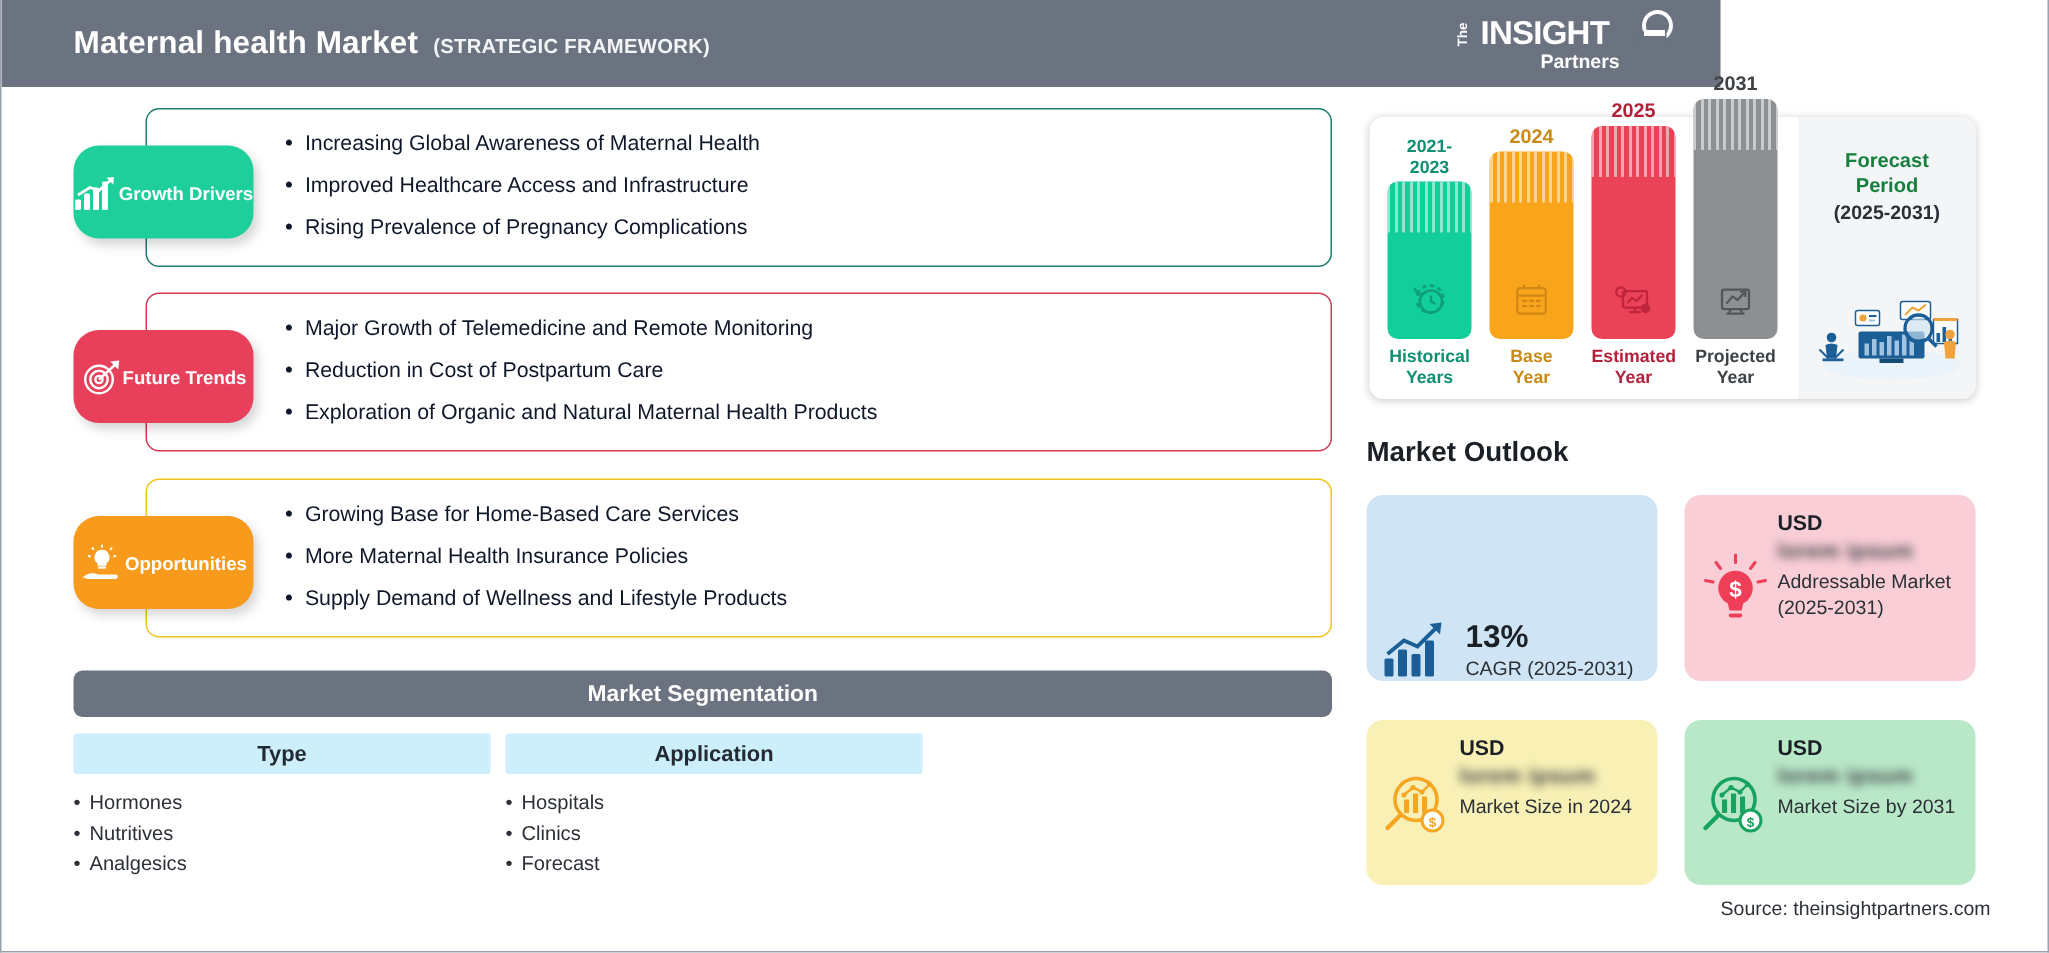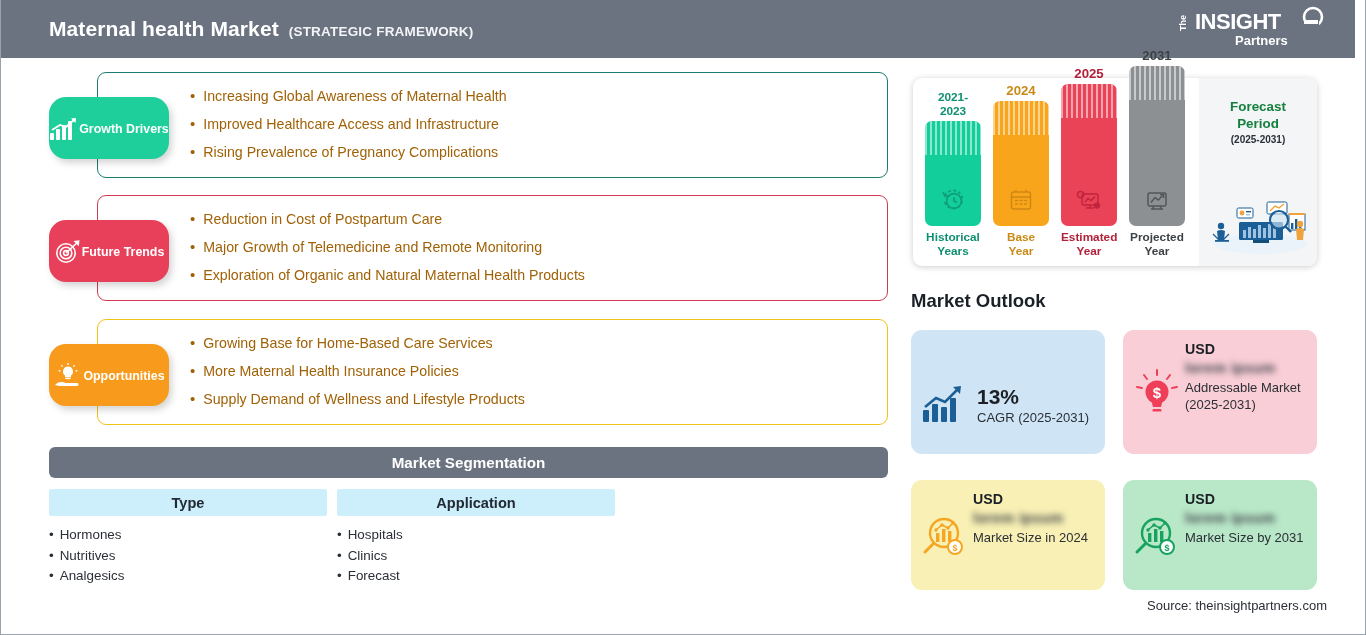--- a/index.html
+++ b/index.html
@@ -9,21 +9,21 @@
     font-family: "Liberation Sans", sans-serif;
     color: #1f2937;
     overflow: hidden;
     position: relative;
     border: 1px solid #9aa3ad;
     border-top: none;
   }
 
   
   .header {
-    position: absolute; left: 0; top: 0; width: 1354px; height: 58px;
+    position: absolute; left: 0; top: 0; width: 1146px; height: 58px;
     background: #6b7280;
     display: flex; align-items: center; justify-content: space-between;
   }
   .header-title-wrap { display: flex; align-items: baseline; padding-left: 48px; }
   .header-title { font-size: 21px; font-weight: bold; color: #ffffff; letter-spacing: .1px; }
   .header-sub { font-size: 13.5px; font-weight: bold; color: #f3f4f6; margin-left: 10px; letter-spacing: .2px; }
 
   .logo { padding-right: 22px; display: block; }
 
   
@@ -32,21 +32,21 @@
   .panel {
     position: absolute; left: 96px; width: 791px;
     border-radius: 9px; background: #ffffff;
   }
   .panel-1 { top: 14px;  height: 106px; border: 1.3px solid #1c7d6f; }
   .panel-2 { top: 137px; height: 106px; border: 1.3px solid #d13a52; }
   .panel-3 { top: 261px; height: 106px; border: 1.3px solid #f0c419; }
 
   .bullets { padding: 9px 0 0 92px; }
   .bullet {
-    font-size: 14.2px; color: #a16207; line-height: 28.2px;
+    font-size: 14.2px; color: #0f172a; line-height: 28.2px;
     white-space: nowrap;
   }
   .bullet::before { content: "\2022"; margin-right: 8px; font-size: 15px; }
 
   .badge {
     position: absolute; left: 48px; width: 120px; height: 62px;
     border-radius: 17px;
     display: flex; flex-direction: row; align-items: center; justify-content: center;
     box-shadow: 3px 4px 7px rgba(0,0,0,.17);
     z-index: 4;
@@ -105,21 +105,21 @@
   }
   .bar-ico { position: absolute; left: 0; bottom: 14px; width: 100%; display: flex; justify-content: center; }
   .bar-label { font-size: 11.8px; font-weight: bold; line-height: 13.5px; margin-top: 5px; }
 
   .forecast {
     width: 118px; height: 100%; background: #f4f5f7;
     border-radius: 0 9px 9px 0;
     padding-top: 20px; text-align: center; position: relative;
   }
   .forecast-t1 { font-size: 13.4px; font-weight: bold; color: #15803d; line-height: 17px; }
-  .forecast-t2 { font-size: 10px; font-weight: bold; color: #2b2f36; margin-top: 2px; }
+  .forecast-t2 { font-size: 13px; font-weight: bold; color: #2b2f36; margin-top: 2px; }
   .forecast-art { position: absolute; left: 6px; bottom: 6px; }
 
   
   .outlook-title { position: absolute; left: 10px; top: 232px; font-size: 18.5px; font-weight: bold; color: #1b2027; }
 
   .ocard { position: absolute; border-radius: 11px; }
   .ocard-1 { left: 10px;  top: 272px; width: 194px; height: 124px; background: #cfe5f5; }
   .ocard-2 { left: 222px; top: 272px; width: 194px; height: 124px; background: #f9ced6; }
   .ocard-3 { left: 10px;  top: 422px; width: 194px; height: 110px; background: #f8f0b4; }
   .ocard-4 { left: 222px; top: 422px; width: 194px; height: 110px; background: #b9e8c8; }
@@ -128,21 +128,21 @@
   .ocard-ico { width: 52px; flex: none; display: flex; align-items: center; justify-content: center; }
   .ocard-txt { flex: 1; padding-left: 2px; }
   .ocard-usd { font-size: 14.2px; font-weight: bold; color: #1b2027; }
   .ocard-big { font-size: 21px; font-weight: bold; color: #1b2027; line-height: 24px; }
   .ocard-sub { font-size: 13px; color: #2b2f36; line-height: 17px; }
   .blur-val {
     font-size: 14.5px; font-weight: bold; color: #3f434a;
     filter: blur(3.1px); margin: 3px 0 3px 0; letter-spacing: .4px;
     user-select: none;
   }
-  .cagr-flex { display: flex; align-items: center; height: 100%; padding-left: 6px; margin-top: 13px; }
+  .cagr-flex { display: flex; align-items: flex-end; height: 100%; padding-left: 6px; }
   .cagr-txt { padding-left: 8px; }
 
   .source {
     position: absolute; right: 38px; top: 598px;
     font-size: 13px; color: #2b2f36;
   }
 </style>
 </head>
 <body>
 
@@ -185,22 +185,22 @@
         </g>
         <path d="M3 13 L11 8 L17 10 L26 2" fill="none" stroke="#ffffff" stroke-width="1.8"></path>
         <path d="M22 1.5 L27 1 L26.5 6 Z" fill="#ffffff"></path>
       </svg>
     </span>
     <span class="badge-label">Growth Drivers</span>
   </div>
 
   <div class="panel panel-2">
     <div class="bullets">
+      <div class="bullet">Major Growth of Telemedicine and Remote Monitoring</div>
       <div class="bullet">Reduction in Cost of Postpartum Care</div>
-      <div class="bullet">Major Growth of Telemedicine and Remote Monitoring</div>
       <div class="bullet">Exploration of Organic and Natural Maternal Health Products</div>
     </div>
   </div>
   <div class="badge badge-2">
     <span class="badge-icon">
       <svg width="28" height="25" viewBox="0 0 28 25">
         <g fill="none" stroke="#ffffff" stroke-width="1.6">
           <circle cx="12" cy="14" r="9.2"></circle>
           <circle cx="12" cy="14" r="5.8"></circle>
           <circle cx="12" cy="14" r="2.4"></circle>

